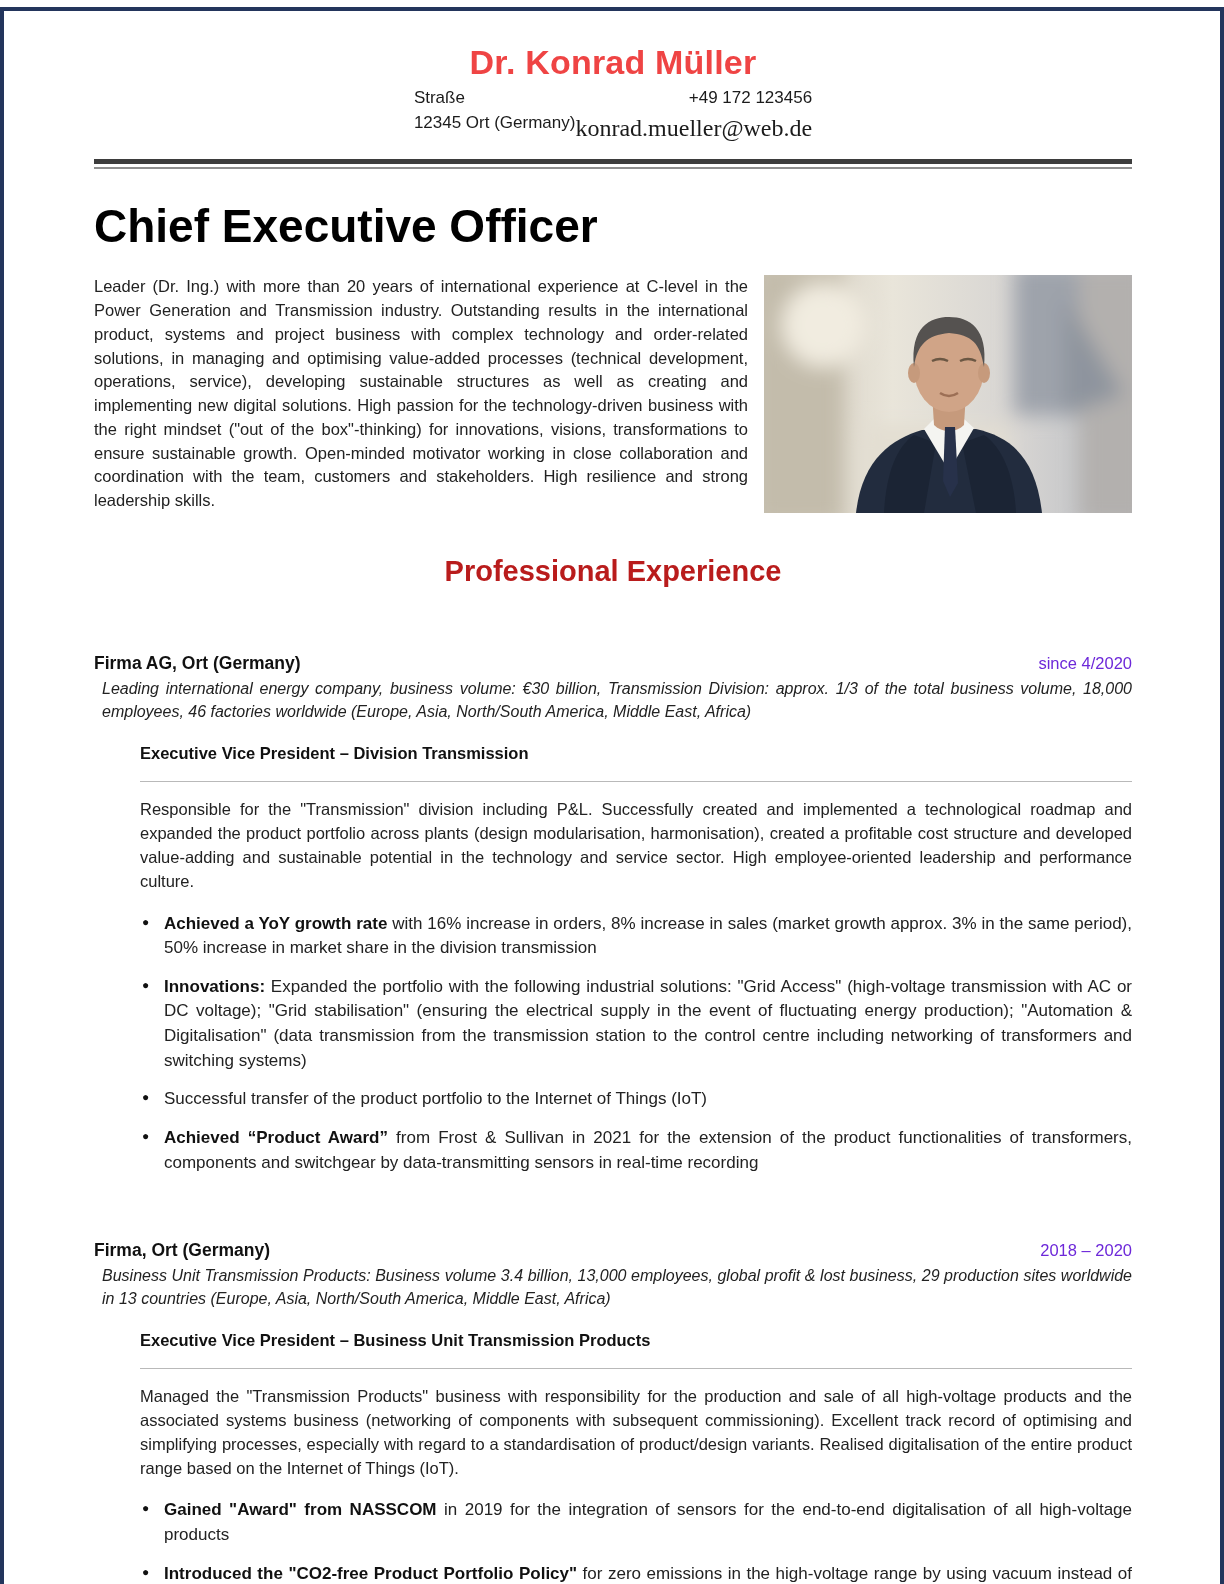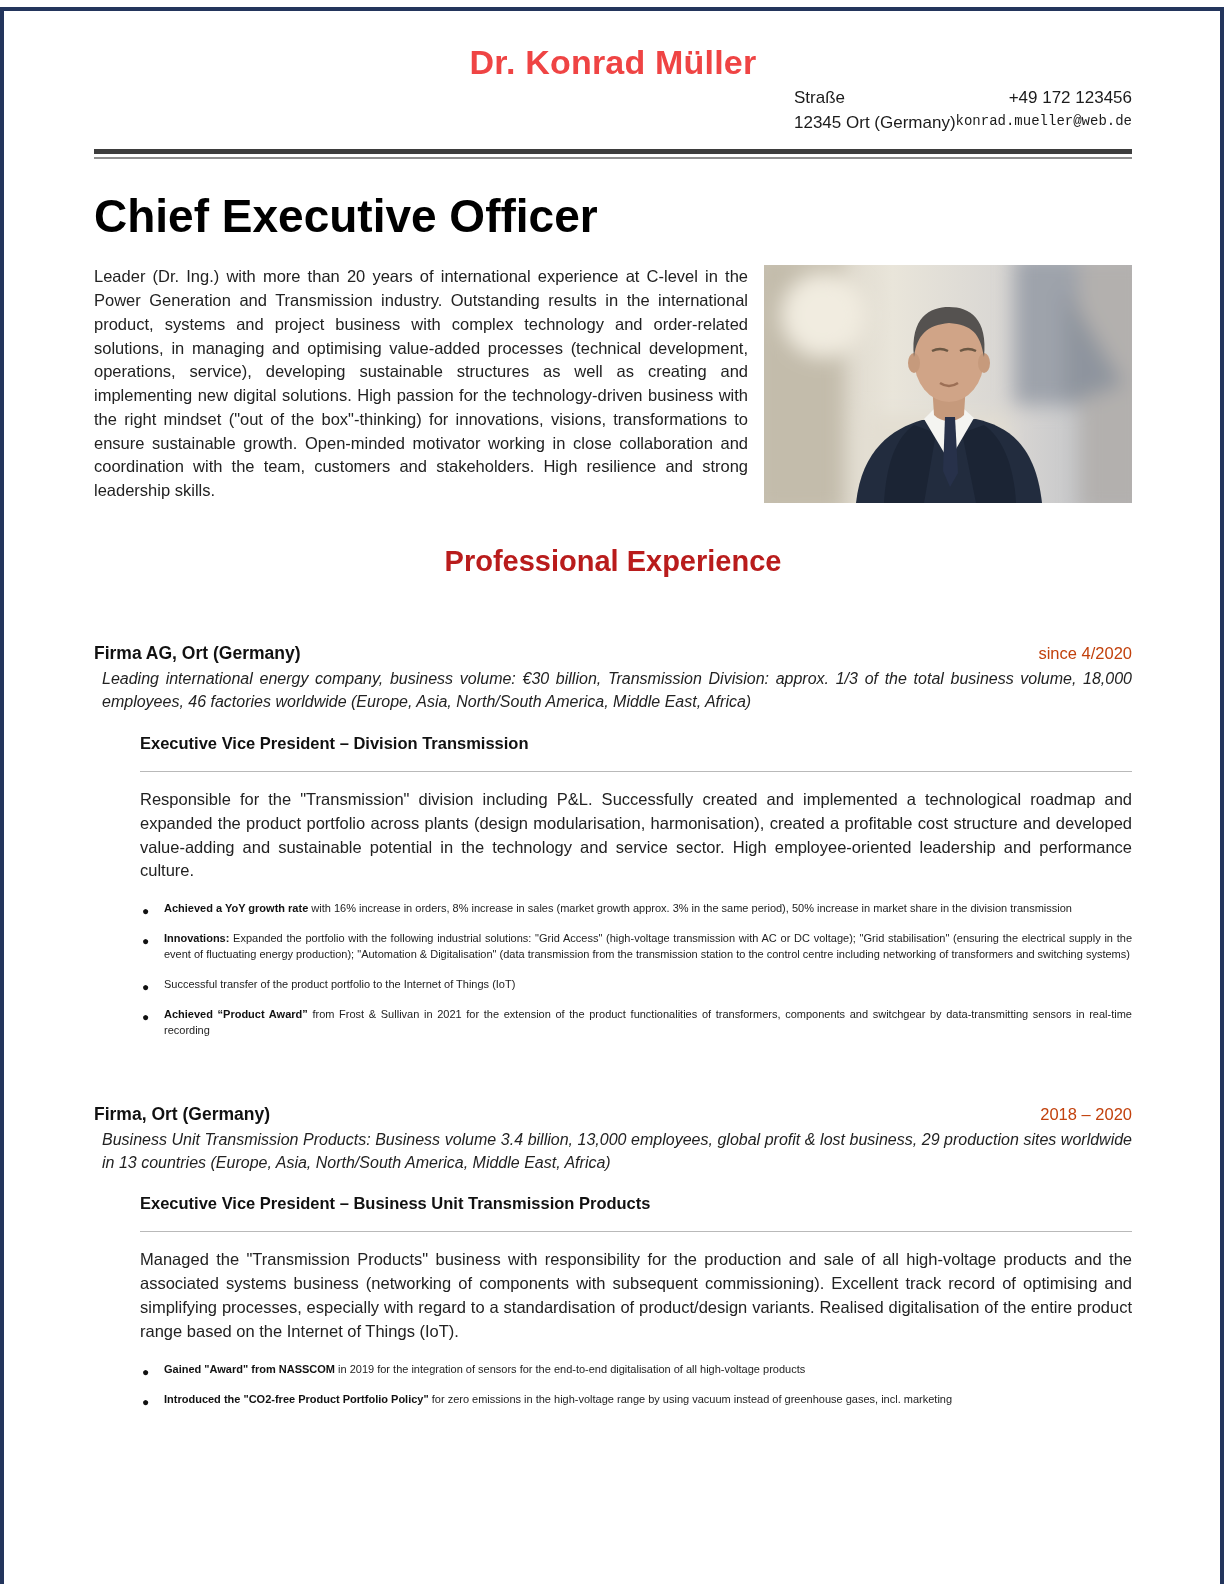--- a/index.html
+++ b/index.html
@@ -20,29 +20,29 @@
   .name-title {
     text-align: center;
     font-size: 34px;
     font-weight: 700;
     color: #ef4444;
     margin: 6px 0 4px 0;
     letter-spacing: 0.2px;
   }
   .contact-row {
     display: flex;
-    justify-content: flex-end;
+    justify-content: center;
     align-items: flex-start;
     font-size: 17px;
     line-height: 1.45;
     margin-top: 2px;
   }
   .contact-left { text-align: left; }
   .contact-right { text-align: right; }
-  .contact-email { font-family: Liberation Mono, monospace; font-size: 14px; }
+  .contact-email { font-family: Liberation Serif, serif; font-size: 24px; }
   .header-rule {
     margin-top: 14px;
     height: 3px;
     border-top: 5px solid #3d3d3d;
     border-bottom: 2px solid #8f8f8f;
   }
   
   .role-title {
     text-align: left;
     font-size: 46px;
@@ -80,21 +80,21 @@
     margin: 42px 0 30px 0;
   }
   
   .job { margin-bottom: 30px; }
   .job-header {
     display: flex;
     justify-content: space-between;
     align-items: baseline;
   }
   .job-company { font-size: 17.5px; font-weight: 700; color: #111111; }
-  .job-dates { font-size: 16.5px; color: #c2410c; margin-top: 36px; }
+  .job-dates { font-size: 16.5px; color: #6d28d9; margin-top: 36px; }
   .job-desc {
     font-style: italic;
     font-size: 16px;
     line-height: 1.42;
     margin-top: 4px;
     color: #222222;
     text-align: justify;
     margin-left: 8px;
   }
   .job-body { margin-left: 46px; margin-top: 20px; }
@@ -110,21 +110,21 @@
     font-size: 16.5px;
     line-height: 1.45;
     text-align: justify;
     color: #222222;
   }
   ul.bullets { list-style: none; margin: 18px 0 0 0; padding: 0; }
   ul.bullets li {
     position: relative;
     padding-left: 24px;
     margin-bottom: 14px;
-    font-size: 11px;
+    font-size: 17px;
     line-height: 1.45;
     text-align: justify;
     color: #222222;
   }
   ul.bullets li::before {
     content: "●";
     position: absolute;
     left: 2px;
     top: 2px;
     font-size: 12px;

